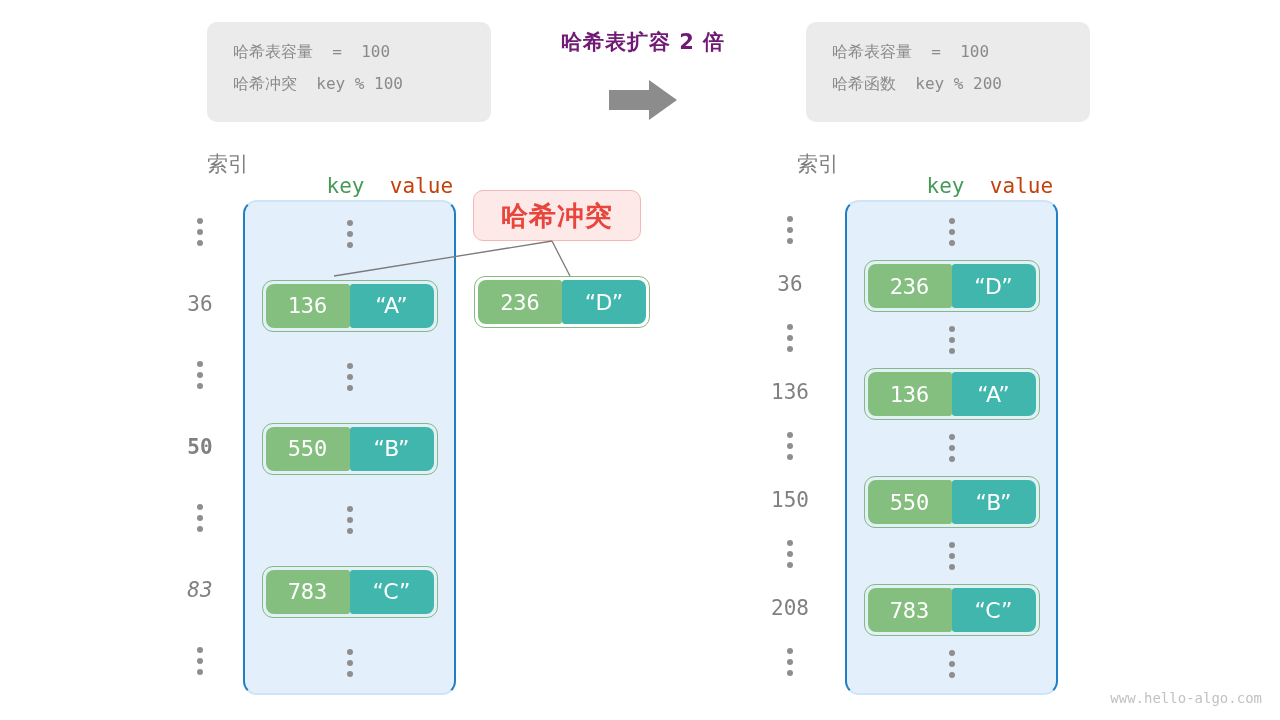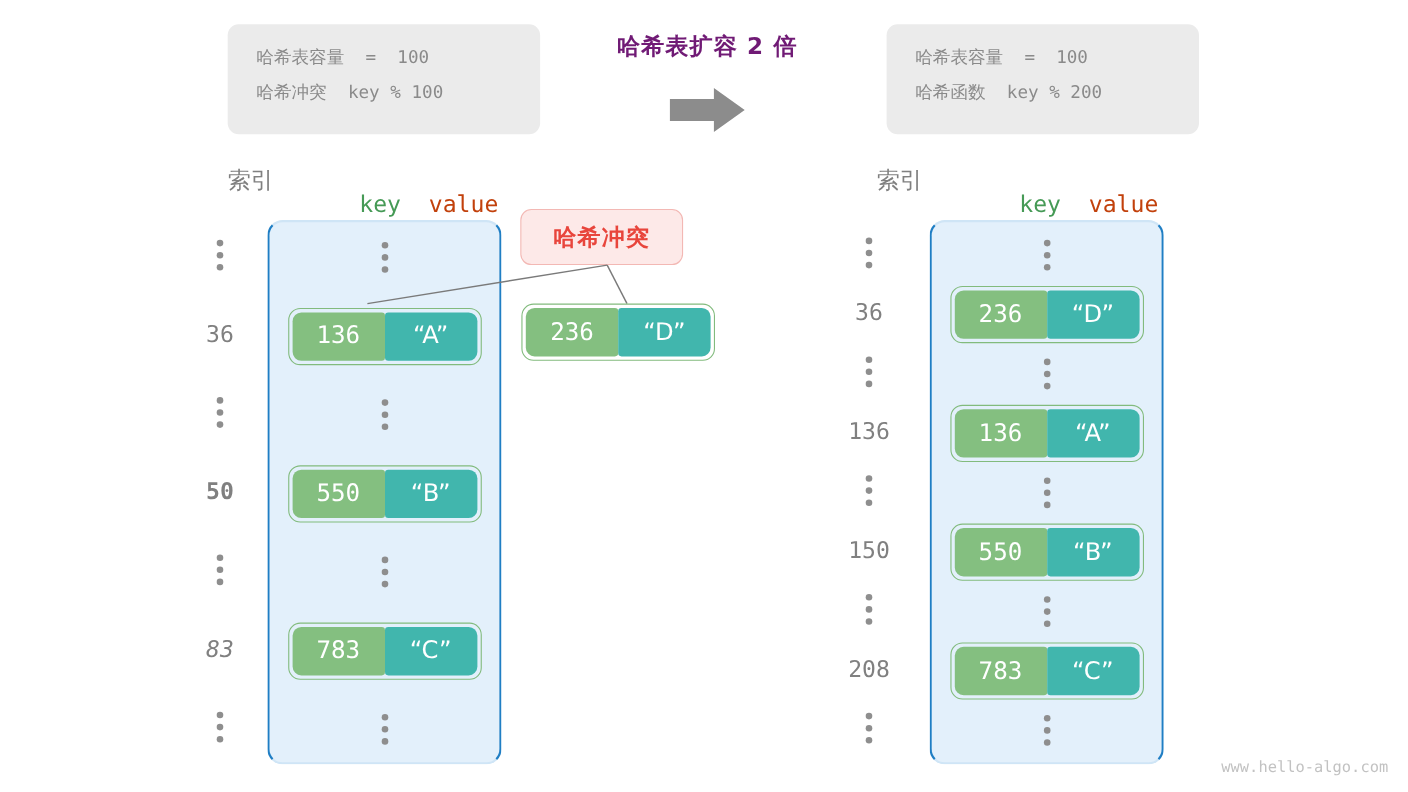--- a/index.html
+++ b/index.html
@@ -146,29 +146,29 @@
     font-size: 21px;
     color: #808080;
     font-family: "DejaVu Sans Mono", "Liberation Mono", monospace;
   }
 
   
   #collision-badge {
     position: absolute;
     left: 473px;
     top: 190px;
-    width: 148px;
+    width: 168px;
     height: 51px;
     background: #fde9e8;
     border: 1.5px solid #f3b8b4;
     border-radius: 10px;
     display: flex;
     align-items: center;
     justify-content: center;
-    font-size: 21px;
+    font-size: 27px;
     font-weight: bold;
     color: #e8453c;
     letter-spacing: 1px;
     box-sizing: border-box;
   }
 
   
   #connectors {
     position: absolute;
     left: 0; top: 0;

